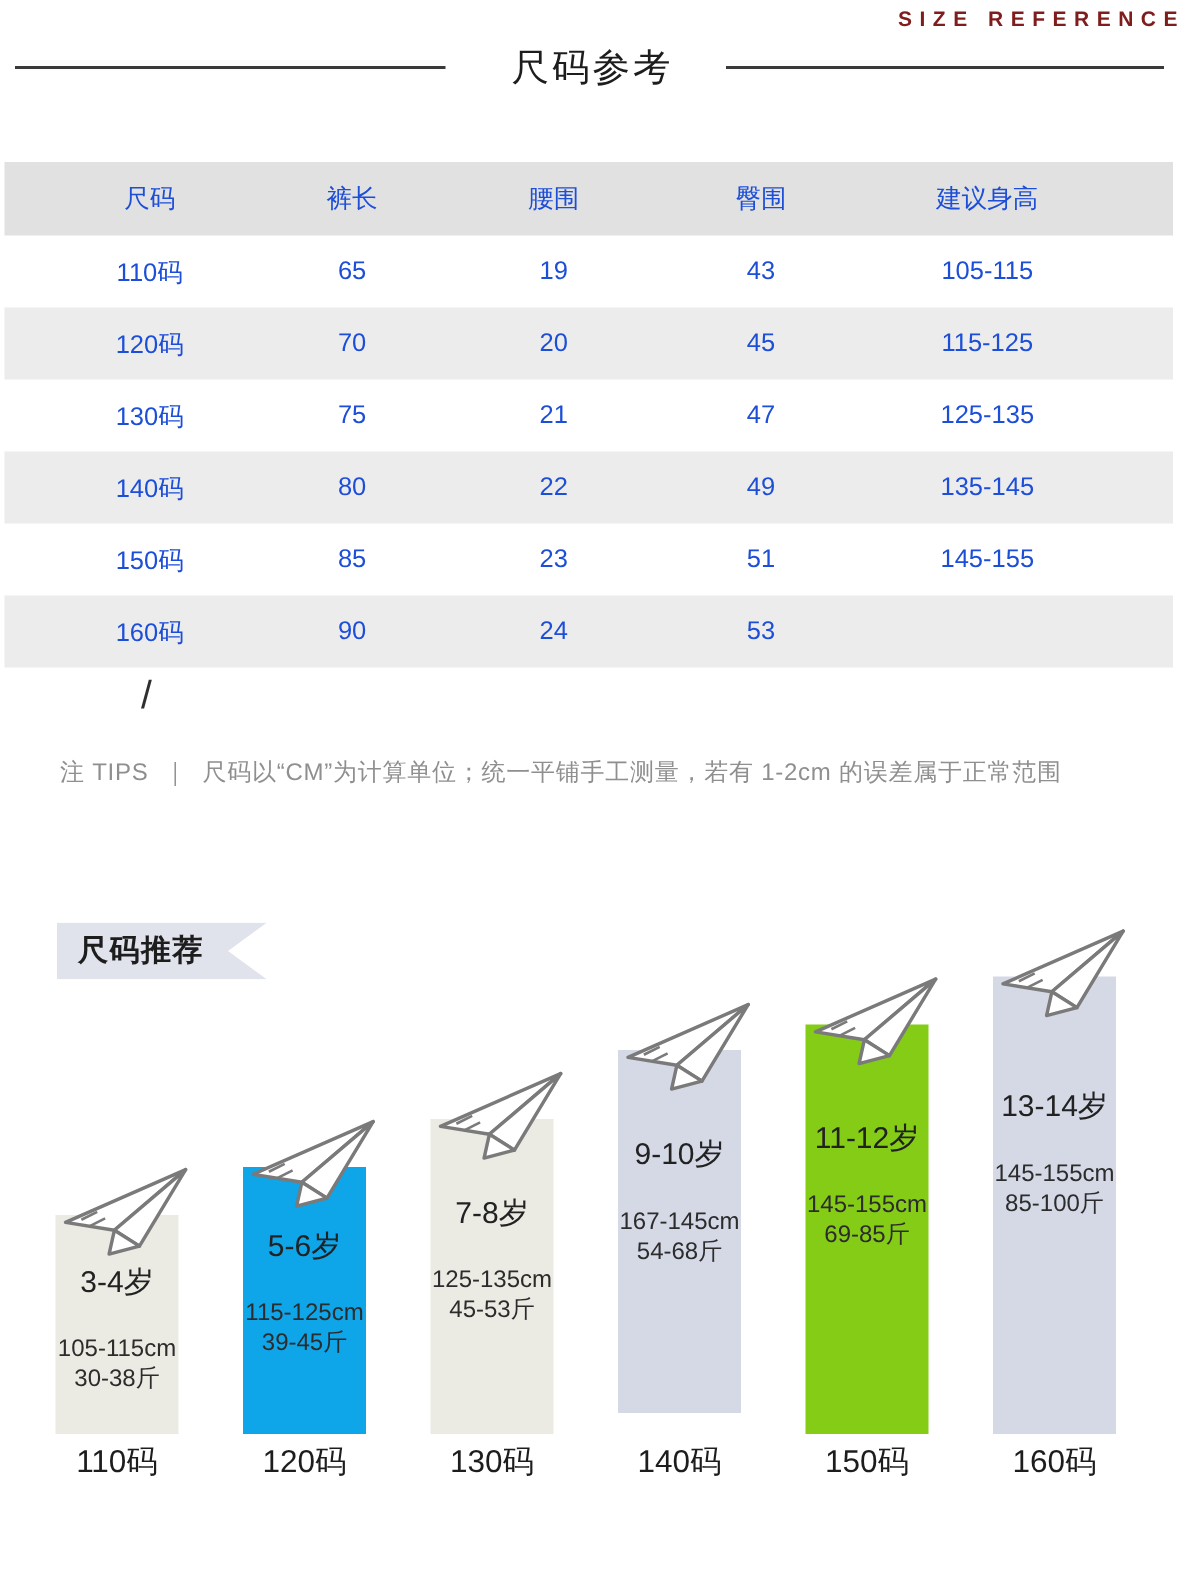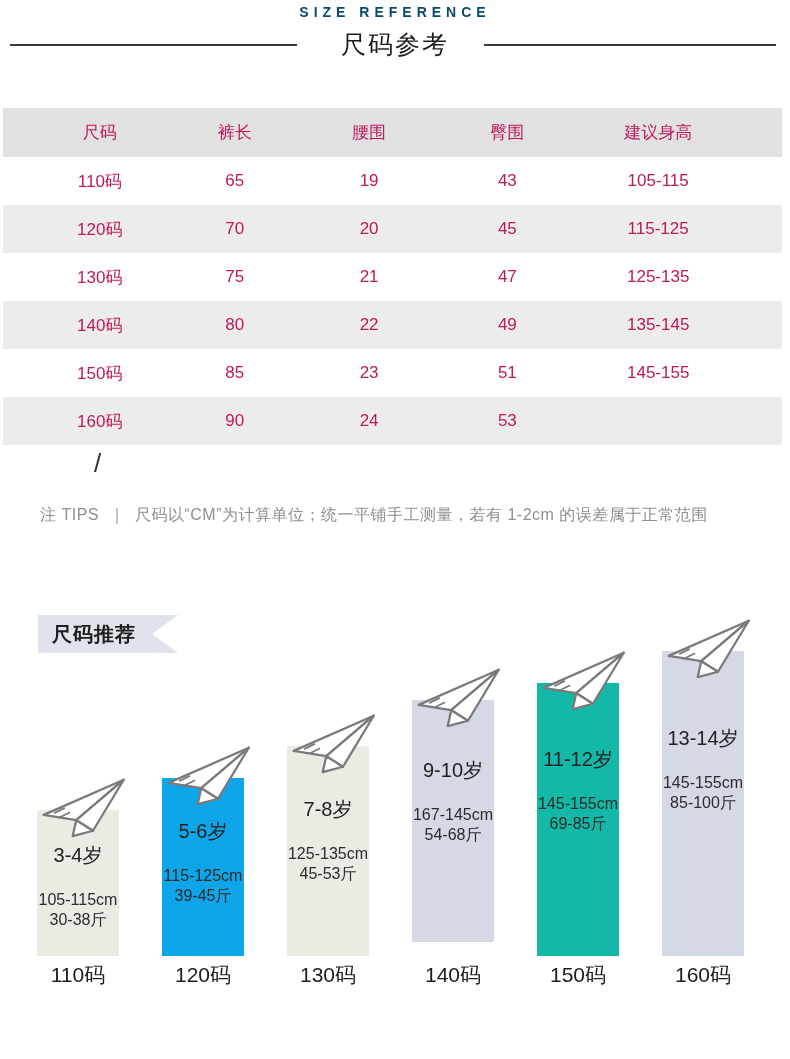--- a/index.html
+++ b/index.html
@@ -6,34 +6,34 @@
   html,body { background:#fff; }
   .page {
     position:relative; width:790px; height:1059px; margin:0 auto;
     background:#ffffff; overflow:hidden;
     font-family:"Liberation Sans","DejaVu Sans",sans-serif;
     color:#333;
   }
   
   .hdr-en {
     position:absolute; top:4px; left:0; width:100%;
-    text-align:center; font-size:14px; font-weight:700;
-    letter-spacing:5px; color:#0c4a6e;
+    text-align:right; font-size:14px; font-weight:700;
+    letter-spacing:5px; color:#7f1d1d;
   }
   .hdr-zh {
     position:absolute; top:28px; left:0; width:100%;
     text-align:center; font-size:25px; color:#1d1d1d; letter-spacing:2px;
   }
   .hline { position:absolute; top:44px; height:2px; background:#3a3a3a; }
   .hline.left  { left:10px;  width:287px; }
   .hline.right { left:484px; width:292px; }
 
   
   .size-table { position:absolute; top:108px; left:3px; right:8px; }
-  .trow { display:flex; align-items:center; height:48px; font-size:17px; color:#be185d; }
+  .trow { display:flex; align-items:center; height:48px; font-size:17px; color:#1d4ed8; }
   .trow.head { height:49px; background:#e1e1e1; font-size:17px; }
   .trow.stripe { background:#ececec; }
   .tcell { text-align:center; }
   .c1 { width:21%;   padding-left:30px; }
   .c2 { width:17.5%; }
   .c3 { width:17%;   }
   .c4 { width:18.5%; }
   .c5 { width:26%;   padding-right:45px; }
 
   .slash {
@@ -56,21 +56,21 @@
   }
   .col { position:absolute; bottom:71px; width:82px; display:flex; flex-direction:column; align-items:center; }
   .bar {
     position:relative; width:82px; display:flex; flex-direction:column; 
     text-align:center;
   }
   .col.b1 { left:37px;  }  .col.b1 .bar { height:146px; background:#ebebe4; padding-top:34px; }
   .col.b2 { left:162px; }  .col.b2 .bar { height:178px; background:#0ea5e9; padding-top:42px; }
   .col.b3 { left:287px; }  .col.b3 .bar { height:210px; background:#ebebe4; padding-top:52px; }
   .col.b4 { left:412px;gap:14px; }  .col.b4 .bar { height:242px; background:#d5d9e6; padding-top:59px; }
-  .col.b5 { left:537px; }  .col.b5 .bar { height:273px; background:#14b8a6; padding-top:65px; }
+  .col.b5 { left:537px; }  .col.b5 .bar { height:273px; background:#84cc16; padding-top:65px; }
   .col.b6 { left:662px; }  .col.b6 .bar { height:305px; background:#d5d9e6; padding-top:76px; }
   .age { font-size:20px; color:#222; line-height:22px; white-space:nowrap; }
   .rng { margin-top:24px; font-size:16px; color:#2c2c2c; line-height:20px; white-space:nowrap; }
   .plane {
     position:absolute; top:-34px; left:50%; transform:translateX(-44%);
     width:88px; height:62px;
   }
   .size-label { margin-top:6px; font-size:21px; color:#1d1d1d; line-height:26px; white-space:nowrap; }
 </style>
 </head>

